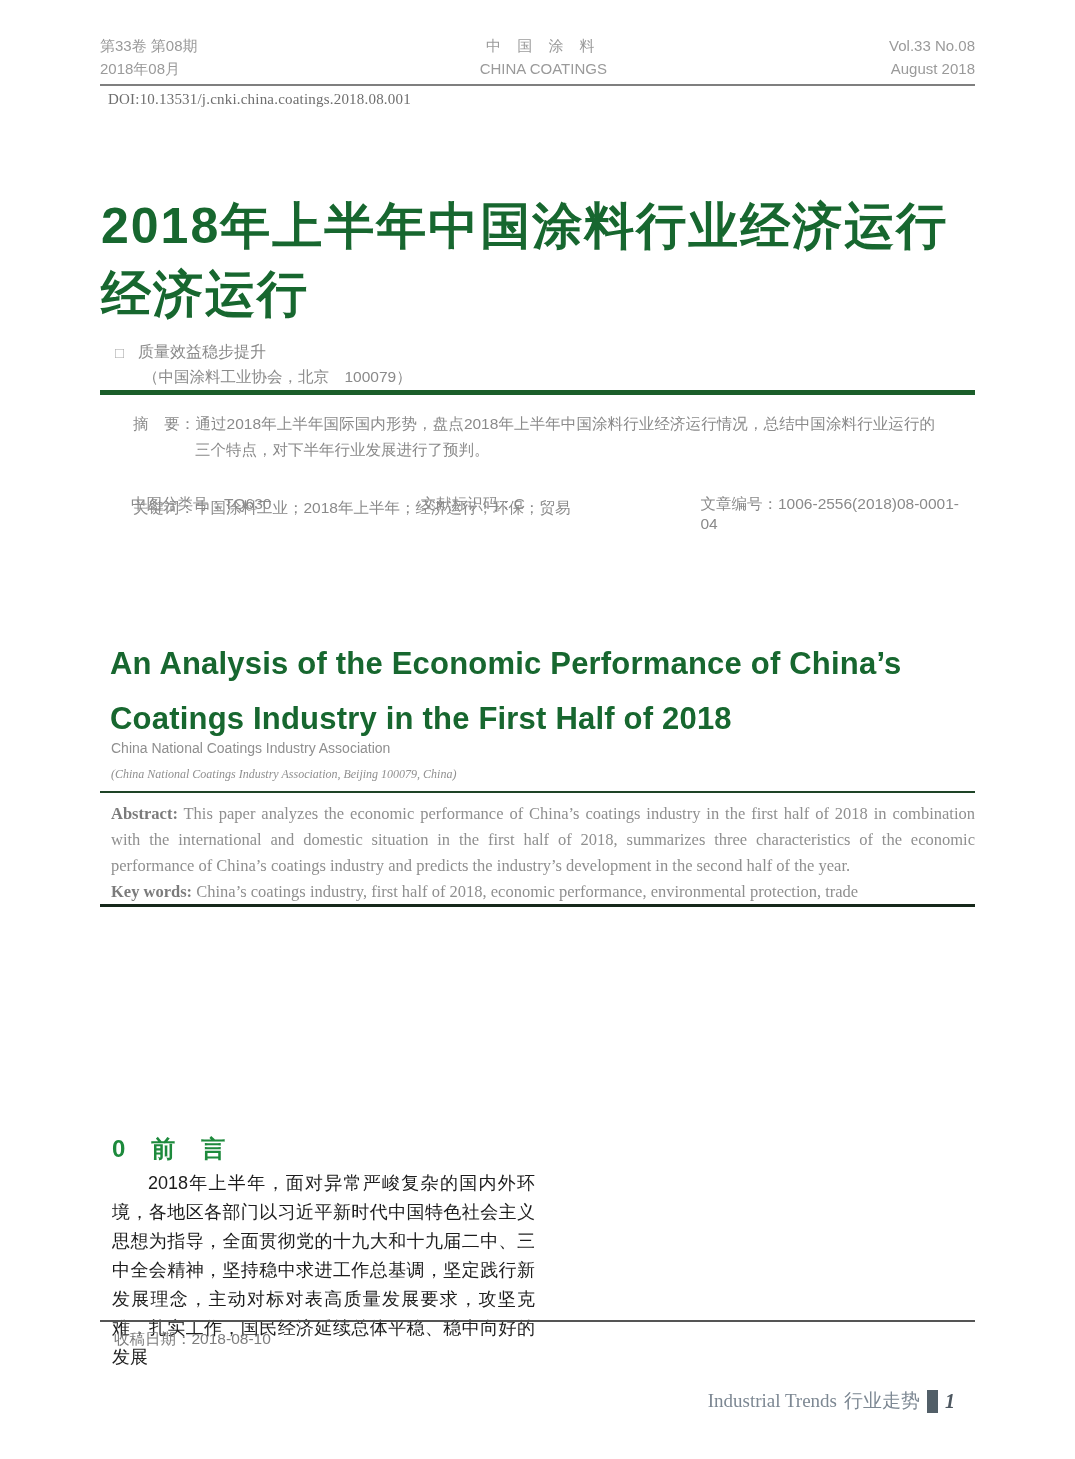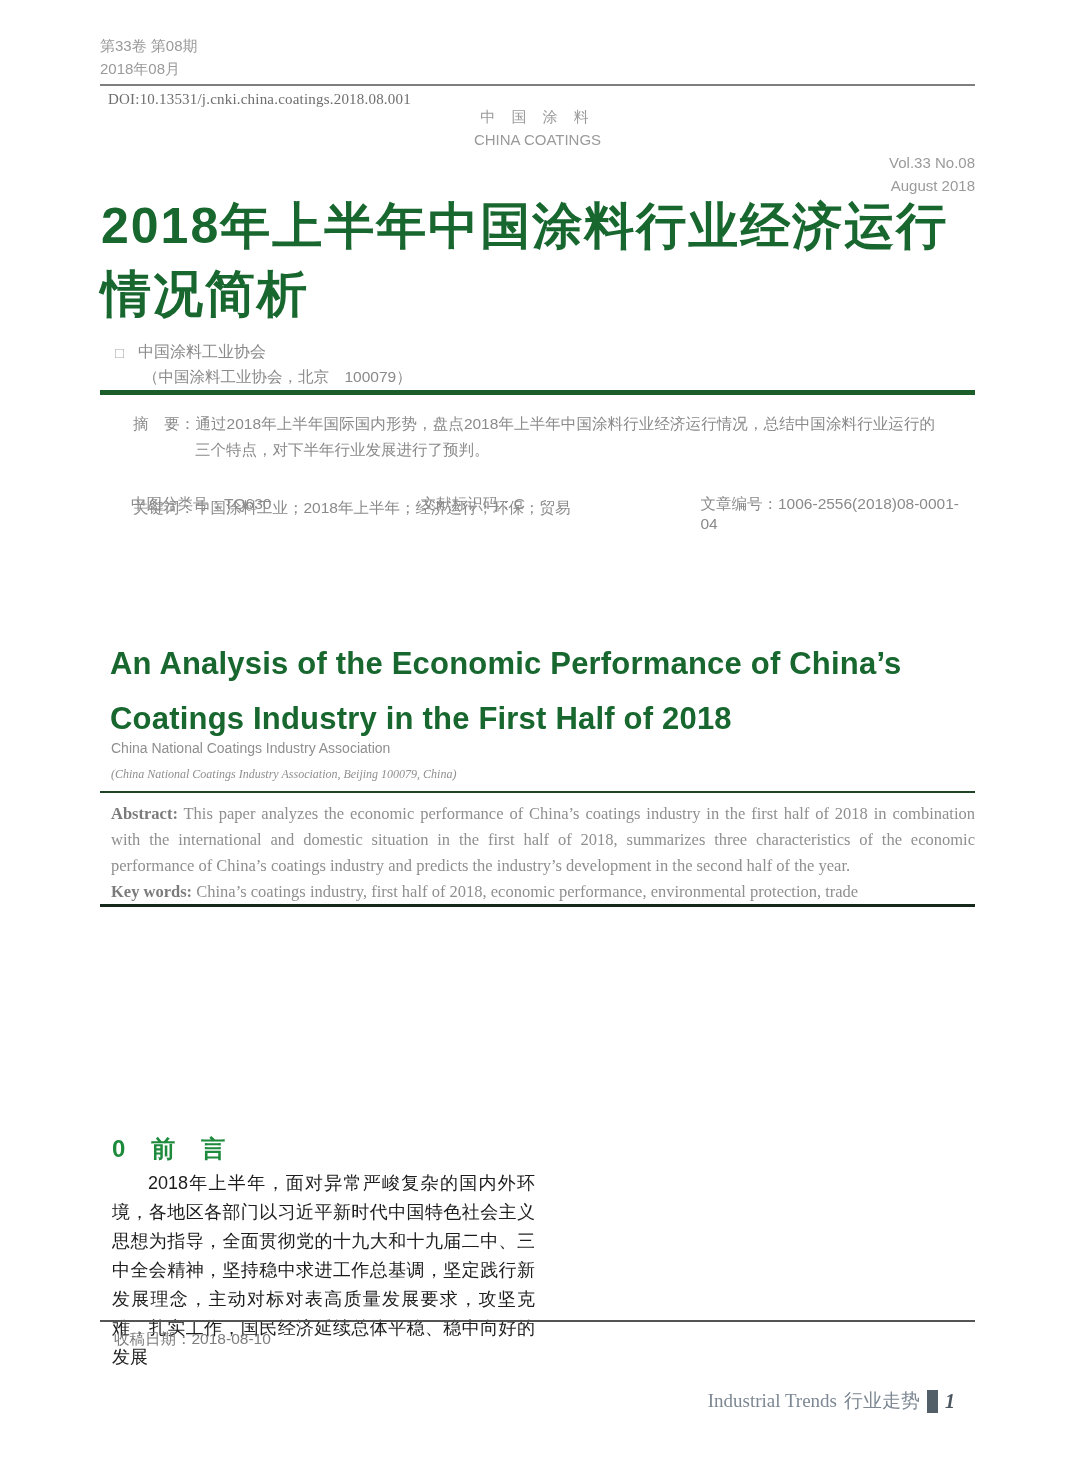--- a/index.html
+++ b/index.html
@@ -10,25 +10,25 @@
     font-family:"Liberation Sans", sans-serif;
     color:#1c1c1c;
     overflow:hidden;
   }
   .abs { position:absolute; }
 
   
   #journal-header {
     left:100px; top:34px; width:875px;
     display:flex; justify-content:space-between;
-    color:#9a9a9a; font-size:15px; line-height:23px;flex-direction:column;
+    color:#9a9a9a; font-size:15px; line-height:23px;
   }
   #journal-header .hcol-center { text-align:center; }
   #journal-header .hcol-right  { text-align:right; }
-  #journal-header .cn-spaced { letter-spacing:6px;margin-top:25px; }
+  #journal-header .cn-spaced { letter-spacing:6px; }
   .header-rule { left:100px; top:84px; width:875px; height:2px; background:#7f7f7f; }
   #doi-line {
     left:108px; top:91px; font-family:"Liberation Serif", serif;
     font-size:15px; color:#6e6e6e; letter-spacing:.2px;
   }
 
   
   #cn-title {
     left:101px; top:192px; width:880px;
     font-size:50px; font-weight:bold; line-height:68px;
@@ -111,26 +111,26 @@
   <div class="hcol-right">
     <div>Vol.33  No.08</div>
     <div>August 2018</div>
   </div>
 </div>
 <div class="abs header-rule"></div>
 <div class="abs" id="doi-line">DOI:10.13531/j.cnki.china.coatings.2018.08.001</div>
 
 <h1 class="abs" id="cn-title">
   <span>2018年上半年中国涂料行业经济运行</span><br>
-  <span>情况简析</span>
+  <span>经济运行</span>
 </h1>
 
 <div class="abs" id="cn-author-row">
   <span class="marker">□</span>
-  <span>中国涂料工业协会</span>
+  <span>质量效益稳步提升</span>
 </div>
 <div class="abs" id="cn-affiliation">（中国涂料工业协会，北京　100079）</div>
 <div class="abs thick-rule"></div>
 
 <p class="abs" id="cn-abstract">
   <span>摘　要：</span><span>通过2018年上半年国际国内形势，盘点2018年上半年中国涂料行业经济运行情况，总结中国涂料行业运行的三个特点，对下半年行业发展进行了预判。</span>
 </p>
 <p class="abs" id="cn-keywords">
   <span>关键词：</span><span>中国涂料工业；2018年上半年；经济运行；环保；贸易</span>
 </p>

